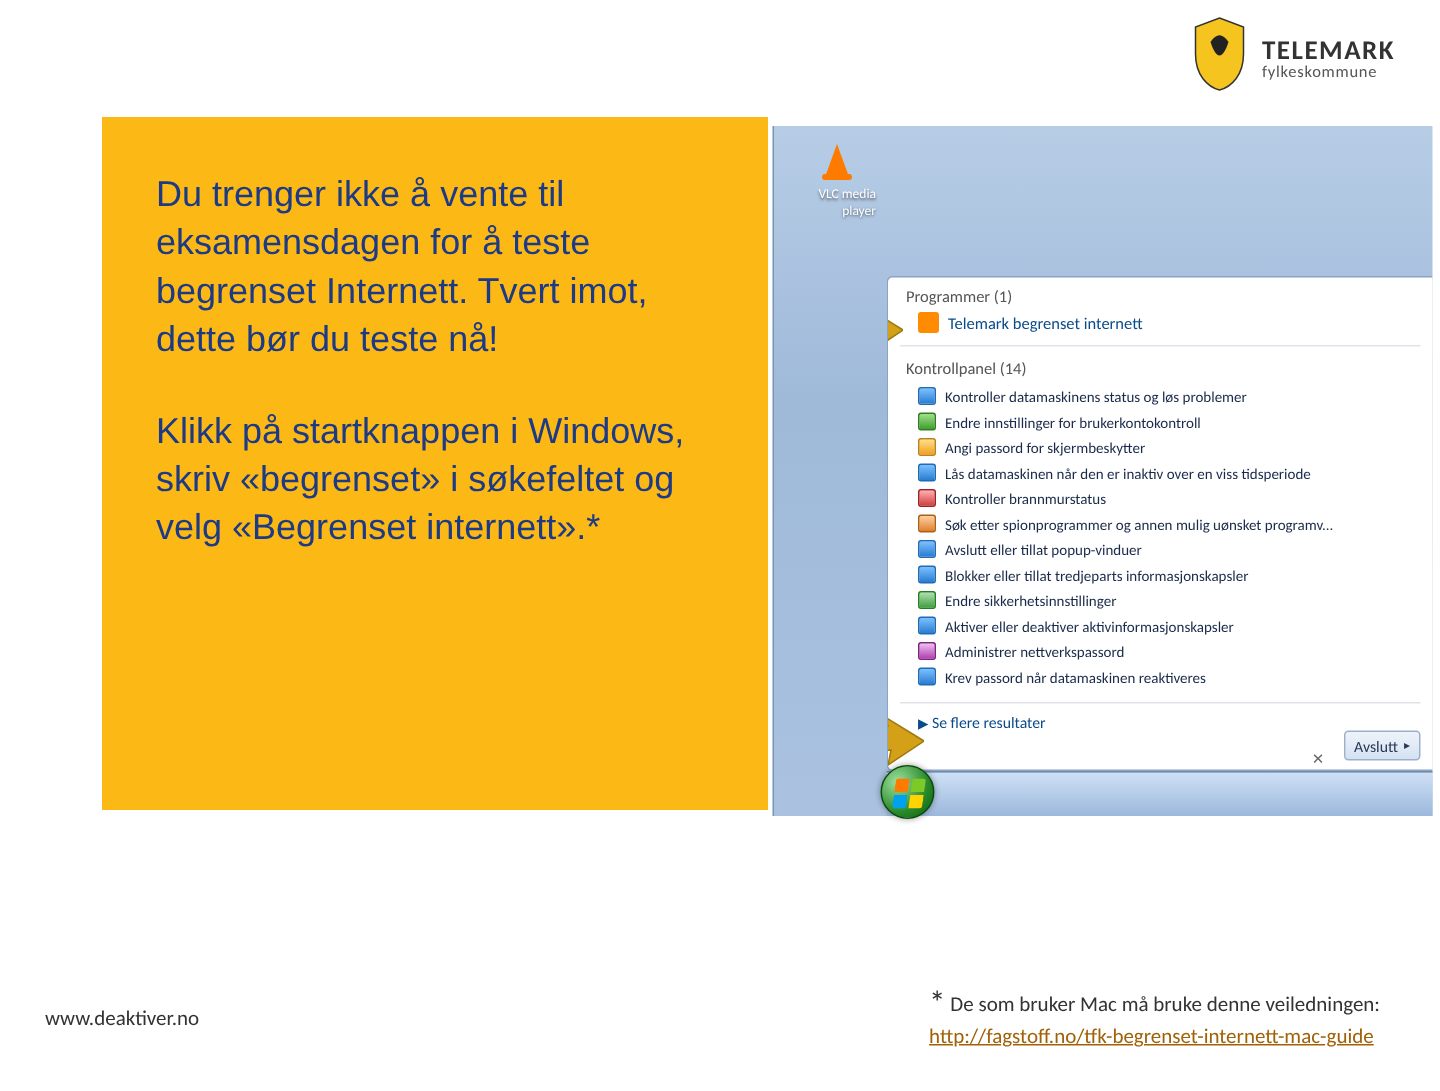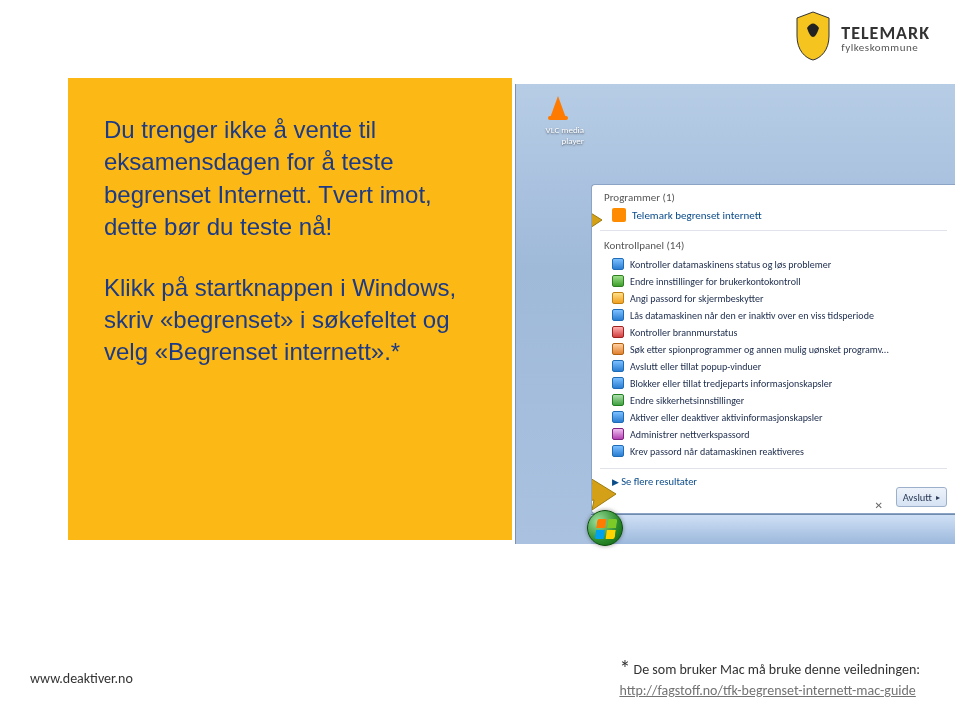--- a/index.html
+++ b/index.html
@@ -245,21 +245,21 @@
   }
   .footer-right {
     position: absolute;
     right: 40px;
     bottom: 28px;
     text-align: left;
     font-size: 14px;
     color: #333;
   }
   .footer-right .star { font-size: 22px; vertical-align: -2px; }
-  .footer-right a { color: #737373; text-decoration: underline; font-size: 14px; }
+  .footer-right a { color: #a16207; text-decoration: underline; font-size: 14px; }
 </style>
 </head>
 <body>
 
 <div class="header-logo">
   <span class="shield-icon">
     <svg viewBox="0 0 40 52">
       <path d="M20 2 L36 8 V26 C36 40 28 48 20 50 C12 48 4 40 4 26 V8 Z" fill="#f6c41e" stroke="#333" stroke-width="1"></path>
       <path d="M14 18 C18 12 22 12 26 18 C22 30 18 30 14 18 Z" fill="#222"></path>
     </svg>

